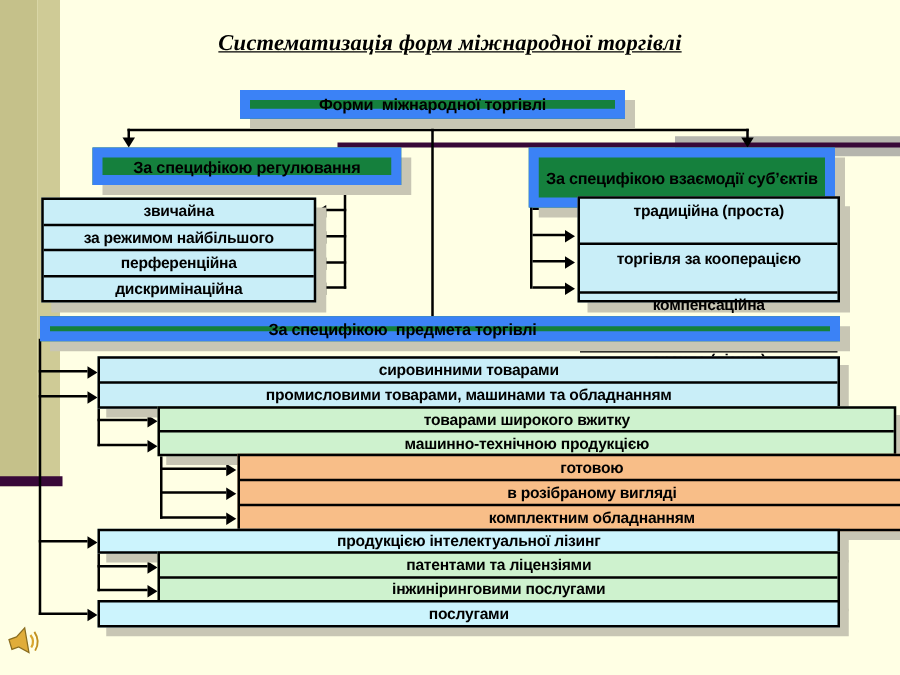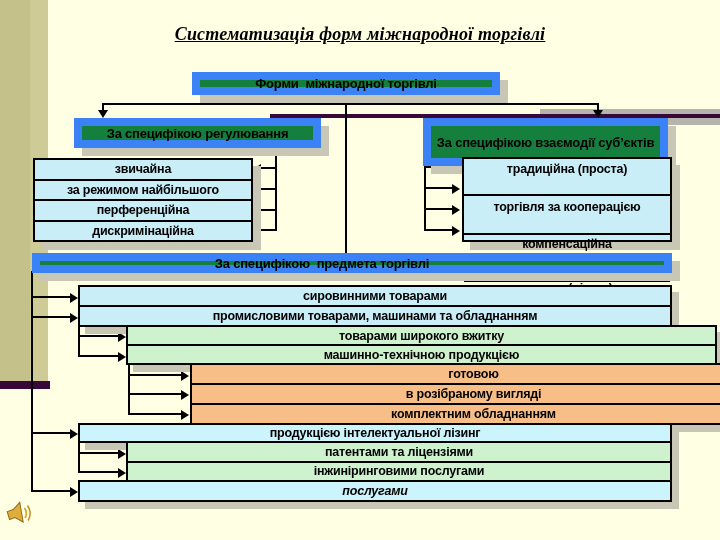--- a/index.html
+++ b/index.html
@@ -62,21 +62,21 @@
   .grp .row{
     flex:1;display:flex;align-items:center;justify-content:center;
     font-weight:bold;font-size:12.5px;letter-spacing:-.2px;
   }
   .grp .row + .row{border-top:2px solid #000;}
   .g1{left:78px;top:285px;width:594px;height:42px;}
   .g2{left:126px;top:325px;width:591px;height:40px;}
   .g3{left:190px;top:363px;width:567px;height:62px;}
   .g4{left:78px;top:423px;width:594px;height:20px;}
   .g5{left:126px;top:441px;width:546px;height:41px;}
-  .g6{left:78px;top:480px;width:594px;height:22px;font-style:italic;}
+  .g6{left:78px;top:480px;width:594px;height:22px;}
   
   .vline,.hline{position:absolute;background:#000;}
   .vline{width:2px;}
   .hline{height:2px;}
   .arr-r,.arr-l,.arr-d{position:absolute;width:0;height:0;}
   .arr-r{border-top:5px solid transparent;border-bottom:5px solid transparent;border-left:8px solid #000;}
   .arr-l{border-top:5px solid transparent;border-bottom:5px solid transparent;border-right:8px solid #000;}
   .arr-d{border-left:5px solid transparent;border-right:5px solid transparent;border-top:8px solid #000;}
   .speaker{left:5px;top:498px;width:30px;height:30px;cursor:pointer;}
 </style>

